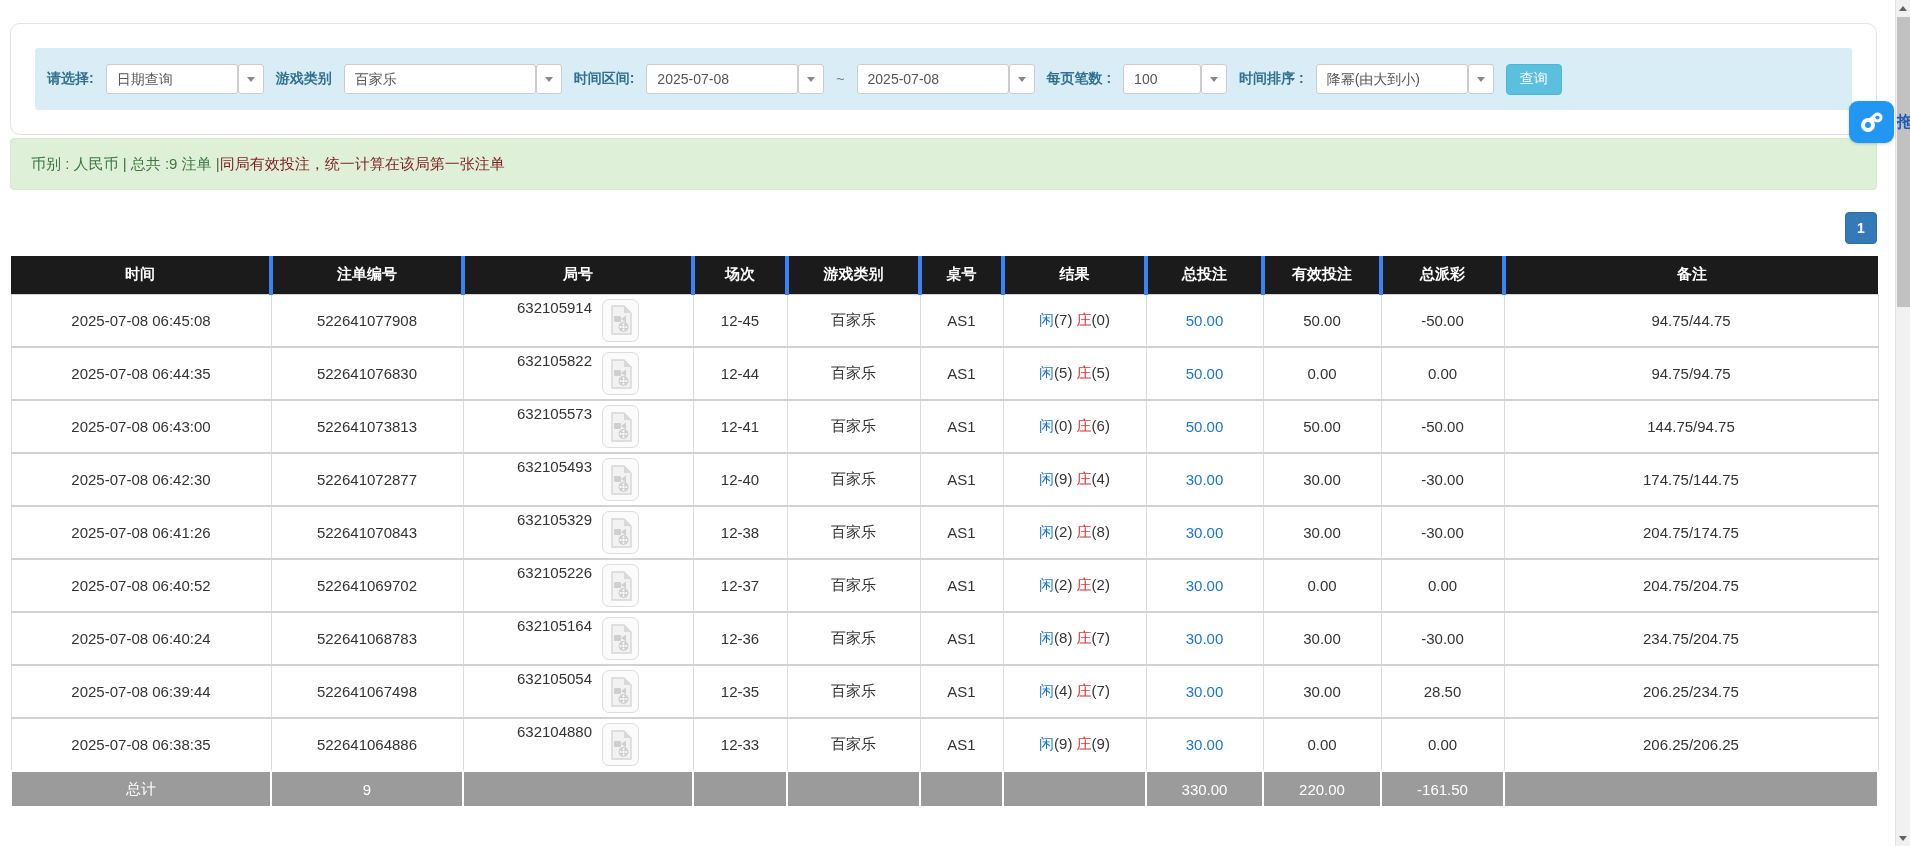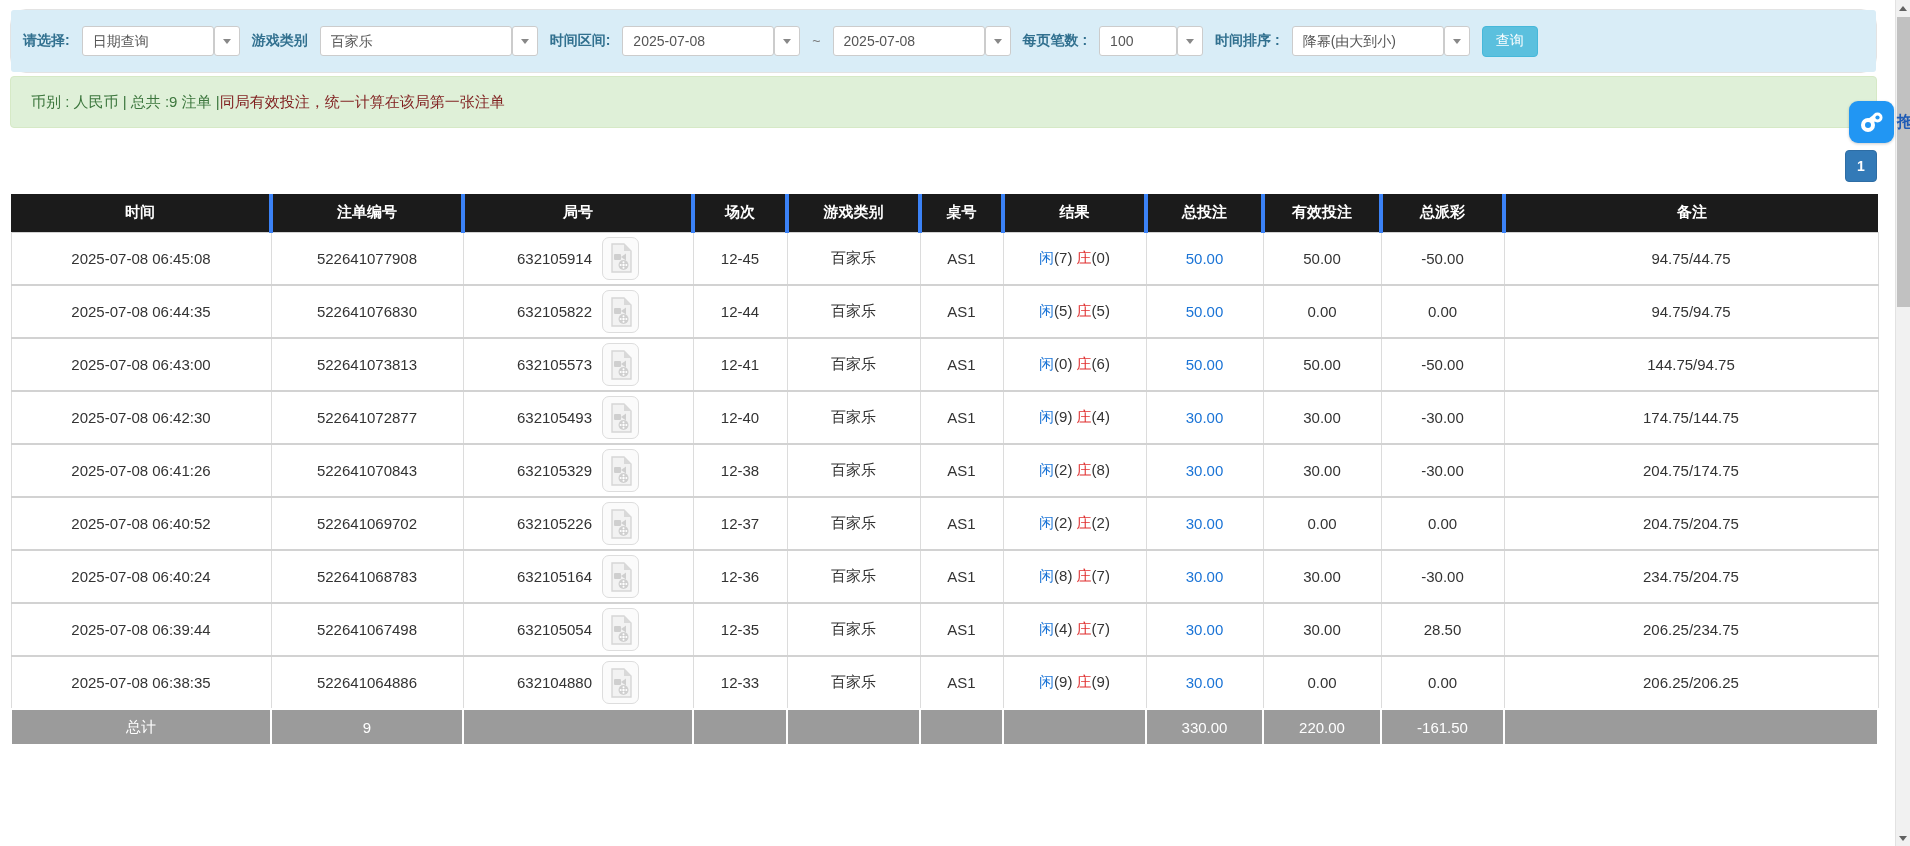--- a/index.html
+++ b/index.html
@@ -9,21 +9,21 @@
     background: #fff; font-family: "Liberation Sans", "DejaVu Sans", sans-serif;
     color: #333;
   }
   .content { width: 1867px; margin-left: 10px; }
 
   
   .title-clip { height: 21px; overflow: hidden; }
   .title-clip h1 { margin: -7px 0 0 2px; font-size: 26px; font-weight: 500; color:#333; letter-spacing: 1px; }
 
   
-  .filter-panel { margin-top: 9px; border: 1px solid #e3e3e3; border-radius: 16px; background: #fff; padding: 0; }
+  .filter-panel { margin-top: 23px; border: 1px solid #e3e3e3; border-radius: 10px; background: #fff; padding: 24px; }
   .filter-bar { background: #d9edf7; border-radius: 3px; height: 62px; display: flex; align-items: center; padding: 0 12px; gap: 12px; }
   .flabel { color: #31708f; font-weight: bold; font-size: 14px; white-space: nowrap; }
   .combo { display: inline-flex; align-items: center; gap: 0; height: 30px; }
   .combo .txt { height: 30px; line-height: 28px; background: #fff; border: 1px solid #ccc; border-radius: 3px; padding: 0 10px; font-size: 14px; color: #555; white-space: nowrap; overflow: hidden; }
   .combo .arrow-btn { width: 26px; height: 30px; background: #fff; border: 1px solid #ccc; border-radius: 3px; display: flex; align-items: center; justify-content: center; padding: 0; cursor: pointer; }
   .combo .arrow-btn .tri { width: 0; height: 0; border-left: 4px solid transparent; border-right: 4px solid transparent; border-top: 5px solid #888; }
   .tilde { color: #777; font-size: 14px; }
   .search-btn { background: #5bc0de; border: 1px solid #46b8da; color: #fff; font-size: 14px; border-radius: 4px; height: 31px; padding: 0 13px; cursor: pointer; }
 
   
@@ -40,21 +40,21 @@
   .pagination-row { margin-top: 22px; display: flex; justify-content: flex-end; }
   .page-btn { width: 32px; height: 32px; background: #337ab7; border: 1px solid #2e6da4; border-radius: 4px; color: #fff; font-size: 14px; font-weight: bold; cursor: pointer; }
 
   
   table.bets { margin-top: 12px; width: 1867px; border-collapse: collapse; table-layout: fixed; font-size: 15px; }
   table.bets thead th { background: #1b1b1b; color: #fff; font-weight: bold; height: 38px; text-align: center; }
   table.bets thead th + th { border-left: 4px solid #3b82f6; margin-top: 46px; }
   table.bets tbody td { background: #fff; height: 53px; text-align: center; border: 1px solid #dcdcdc; border-top-width: 2px; border-top-color: #d2d2d2; color: #333; }
   table.bets tbody tr:first-child td { border-top-width: 1px; }
   table.bets tfoot td { background: #9b9b9b; color: #fff; height: 36px; text-align: center; border: 2px solid #fff; font-size: 15px; }
-  .round-cell-inner { display: inline-flex; align-items: center; gap: 10px; }
+  .round-cell-inner { display: inline-flex; gap: 10px; }
   .video-btn { width: 37px; height: 43px; background: #fbfbfb; border: 1px solid #ddd; border-radius: 7px; display: inline-flex; align-items: center; justify-content: center; padding: 0; cursor: pointer; }
   .rp { color: #1b74d6; }
   .rb { color: #e03030; }
   .link-val { color: #1b74d6; cursor: pointer; }
   .neg { color: #f00; }
   tfoot .neg { color: #ff1a1a; }
 
   
   .scrollbar { position: absolute; top: 0; right: 0; width: 15px; height: 846px; background: #f1f1f1; border-left: 1px solid #e2e2e2; z-index: 20; }
   .sb-btn { position: absolute; left: 0; width: 14px; height: 16px; background: #f1f1f1; display: flex; align-items: center; justify-content: center; border: none; padding: 0; cursor: pointer; }

